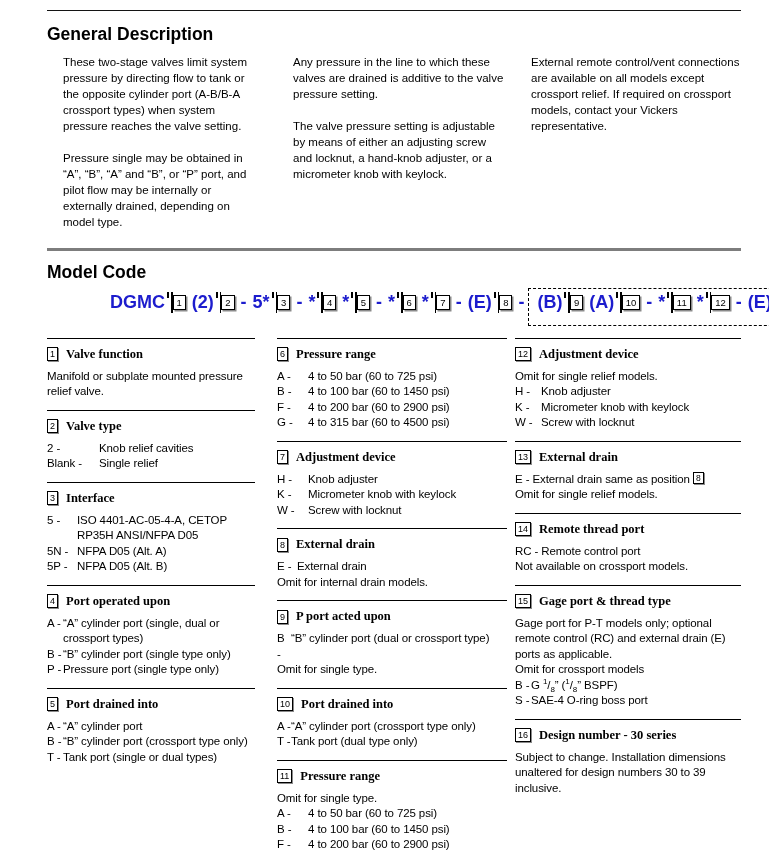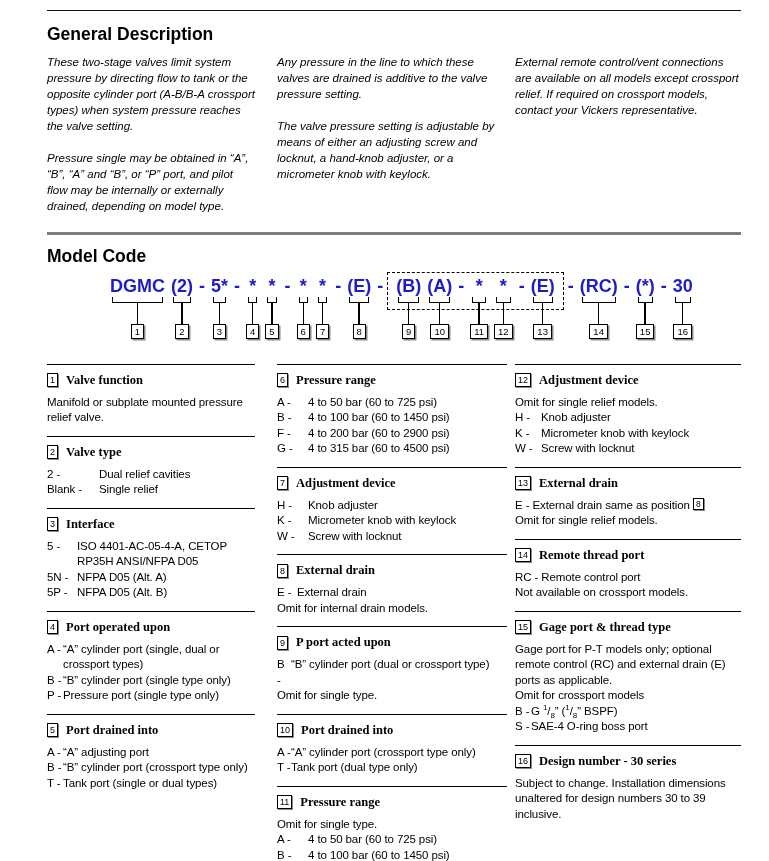--- a/index.html
+++ b/index.html
@@ -16,24 +16,24 @@
   }
   .page{padding:10px 28px 0 47px;width:769px;}
   .rule-black{border:0;border-top:1.7px solid #141414;margin:0 0 13px 0;}
   .rule-gray{height:2.6px;background:var(--rule-gray);margin:2px 0 11px 0;}
   h1{font-size:17.5px;font-weight:bold;margin:0 0 9px 0;letter-spacing:0;}
   
   .cols{display:flex;}
   .c1{width:208px;margin-right:22px;}
   .c2{width:230px;margin-right:8px;}
   .c3{width:226px;}
-  .body-p{font-size:11.5px;line-height:16px;margin:0 0 16px 0;font-style:italic;}
+  .body-p{font-size:11.5px;line-height:16px;margin:0 0 16px 16px;}
   
   .mc{display:flex;align-items:flex-start;margin:6px 0 0 60px;}
-  .seg{display:flex;flex-direction:column;align-items:center;margin:0 3px;}
+  .seg{display:flex;flex-direction:row;align-items:center;margin:0 3px;}
   .mc-label{
     display:block;color:var(--blue);font-size:18px;font-weight:bold;
     line-height:21px;white-space:pre;text-align:center;
   }
   .mc-bracket{
     align-self:stretch;height:6px;margin:0 2px;
     border-left:1.5px solid #000;border-right:1.5px solid #000;border-bottom:1.5px solid #000;
   }
   .mc-stem{width:1.5px;height:21px;background:#000;}
   .mc-numbox{
@@ -214,21 +214,21 @@
           </div>
           <div class="plain">Manifold or subplate mounted pressure relief valve.</div>
         </section>
         <section class="key-section">
           <div class="sec-head">
             <span class="sec-numbox">2</span>
             <span class="sec-title">Valve type</span>
           </div>
           <div class="line">
             <span class="code" style="width: 52px;">2 -</span>
-            <span class="txt">Dual relief cavities</span>
+            <span class="txt">Knob relief cavities</span>
           </div>
           <div class="line">
             <span class="code" style="width: 52px;">Blank -</span>
             <span class="txt">Single relief</span>
           </div>
         </section>
         <section class="key-section">
           <div class="sec-head">
             <span class="sec-numbox">3</span>
             <span class="sec-title">Interface</span>
@@ -264,21 +264,21 @@
             <span class="txt">Pressure port (single type only)</span>
           </div>
         </section>
         <section class="key-section">
           <div class="sec-head">
             <span class="sec-numbox">5</span>
             <span class="sec-title">Port drained into</span>
           </div>
           <div class="line">
             <span class="code" style="width: 16px;">A -</span>
-            <span class="txt">“A” adjusting port</span>
+            <span class="txt">“A” cylinder port</span>
           </div>
           <div class="line">
             <span class="code" style="width: 16px;">B -</span>
             <span class="txt">“B” cylinder port (crossport type only)</span>
           </div>
           <div class="line">
             <span class="code" style="width: 16px;">T -</span>
             <span class="txt">Tank port (single or dual types)</span>
           </div>
         </section>

